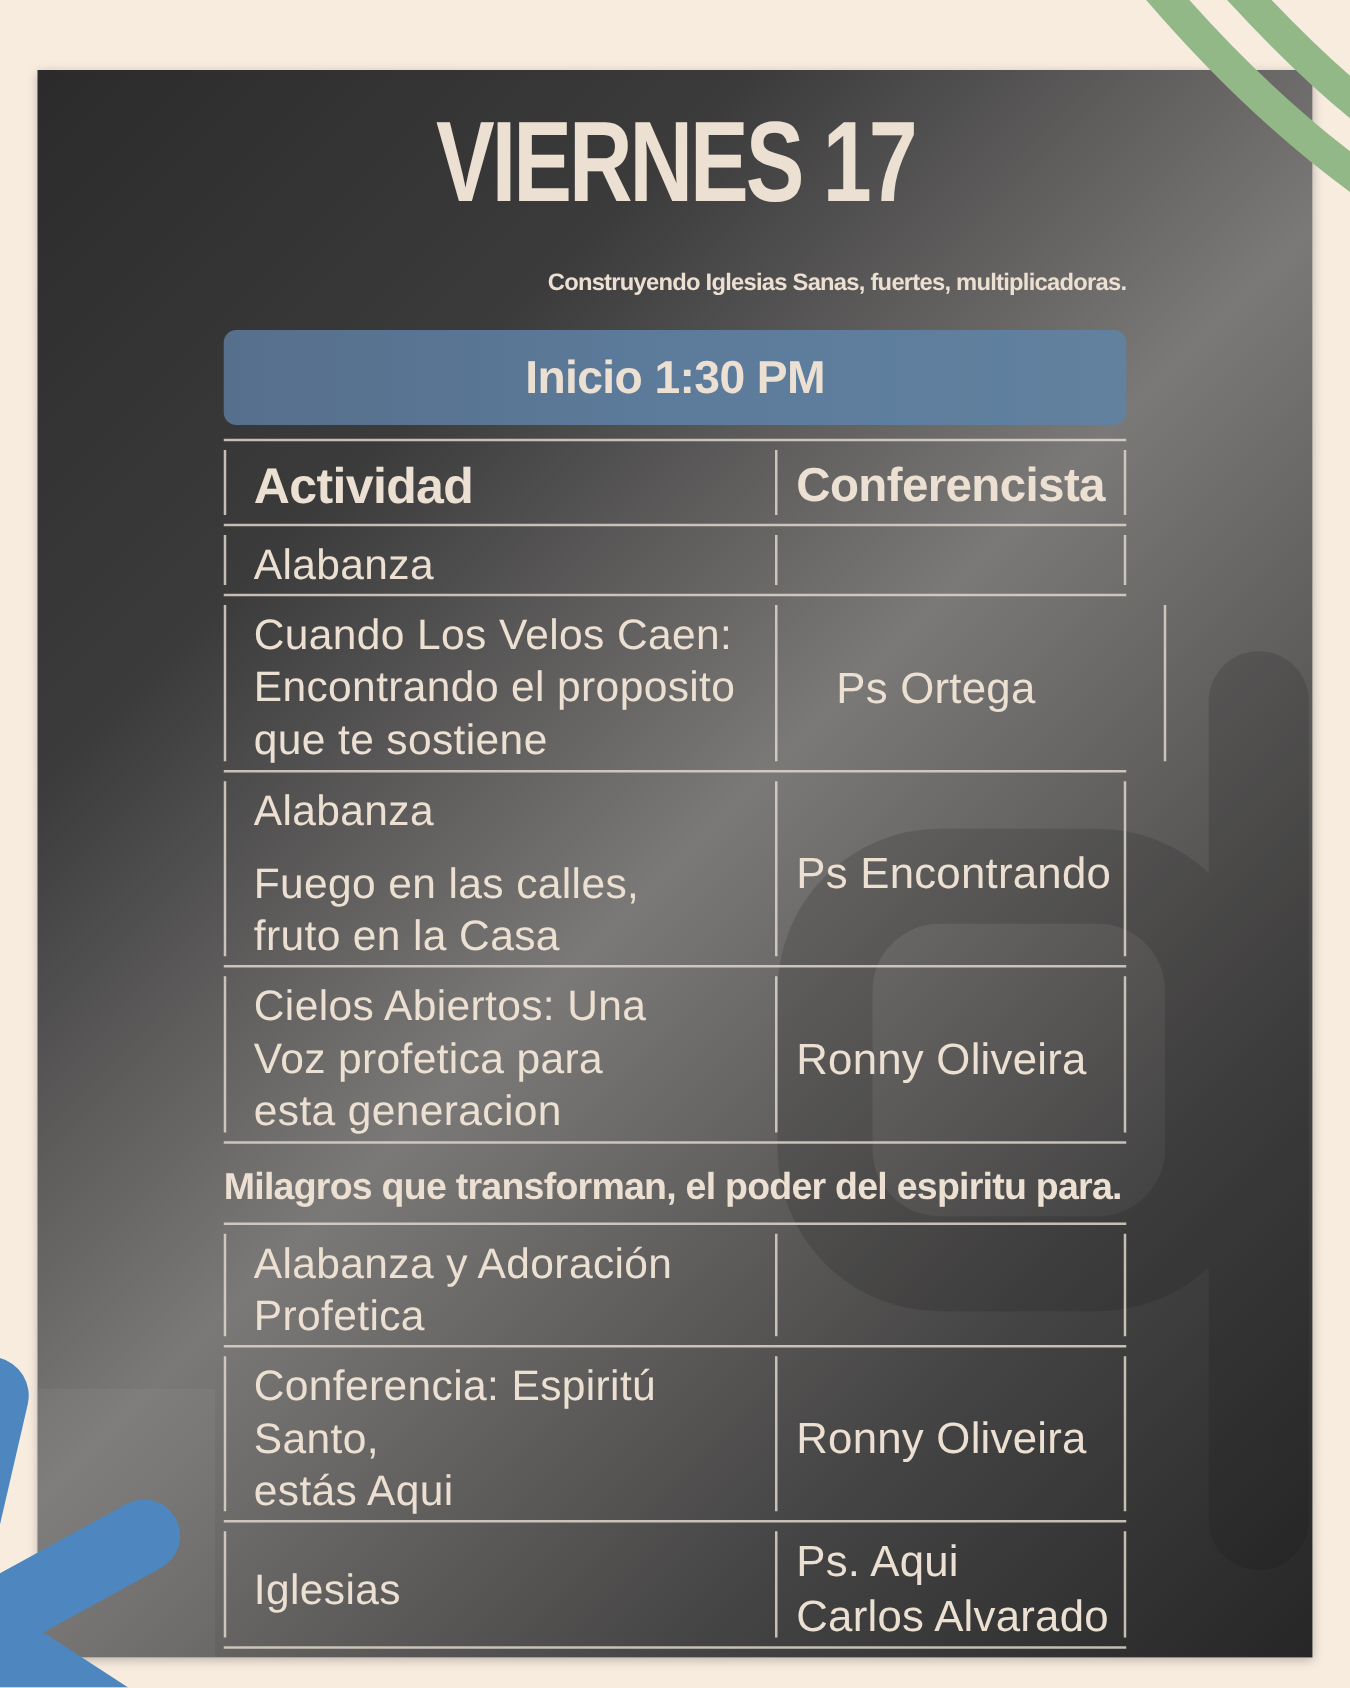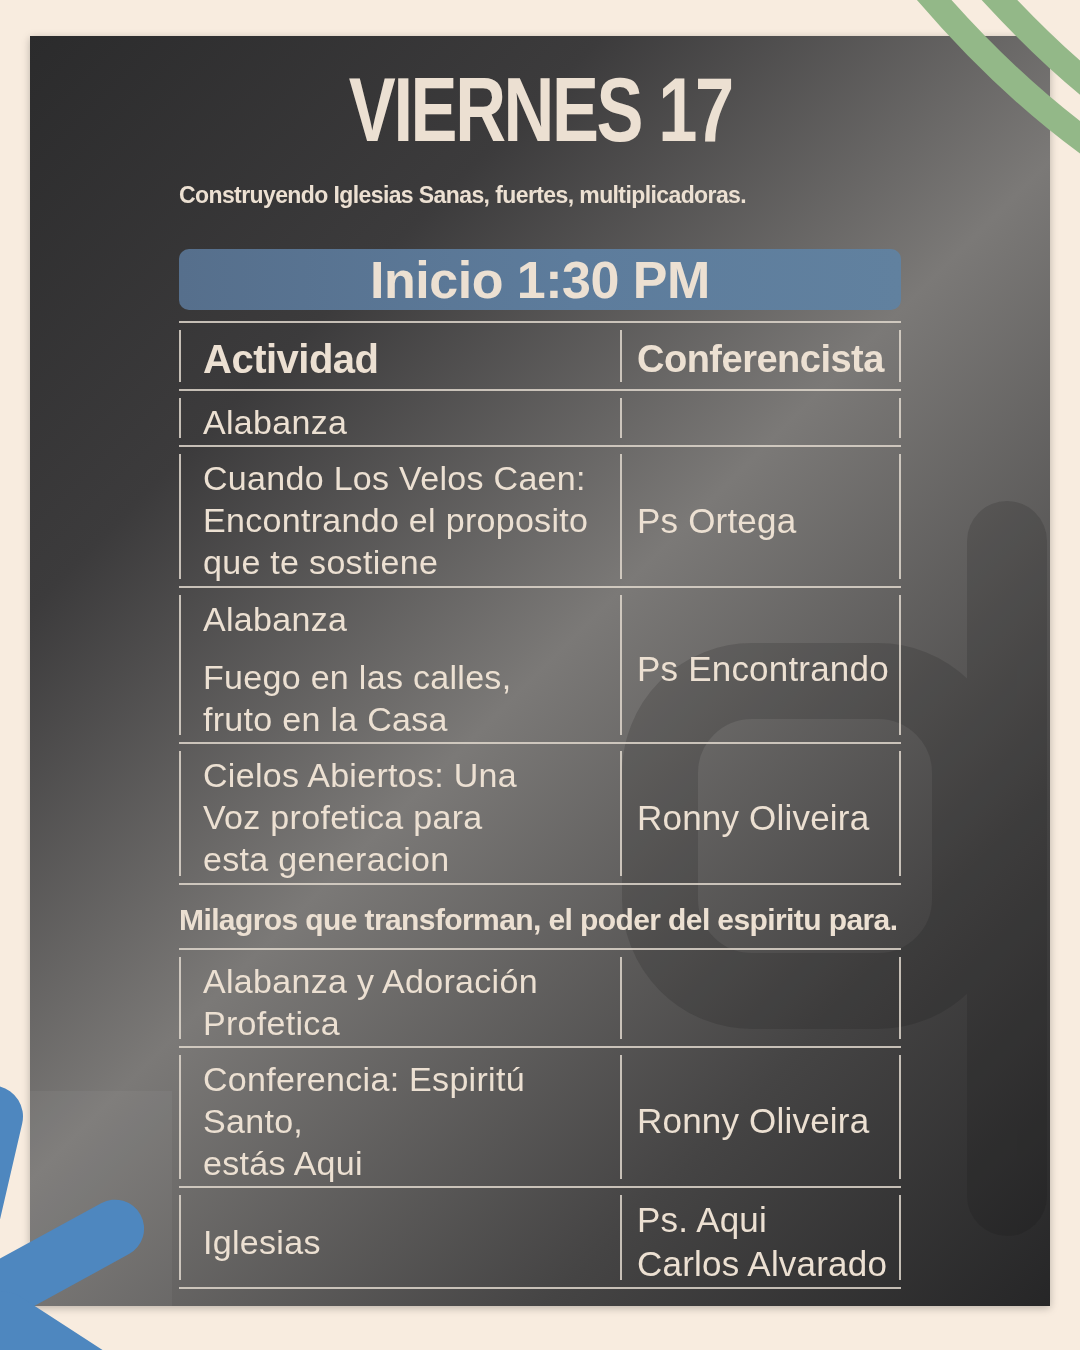--- a/index.html
+++ b/index.html
@@ -13,49 +13,49 @@
   *{margin:0;padding:0;box-sizing:border-box;}
   html,body{width:1080px;height:1350px;}
   body{
     position:relative;
     overflow:hidden;
     background:var(--background);
     font-family:"Liberation Sans", sans-serif;
   }
   .card{
     position:absolute;
-    left:30px;top:36px;width:1020px;height:1270px;
+    left:30px;top:56px;width:1020px;height:1270px;
     background:linear-gradient(135deg,#2b2b2c 0%,#3c3b3c 25%,#7b7977 50%,#454444 78%,#262627 100%);
     box-shadow:0 2px 8px rgba(0,0,0,0.25);
   }
   .wm-svg{position:absolute;left:0;top:0;width:1020px;height:1270px;z-index:0;}
   .content{
     position:relative;z-index:2;
     width:722px;margin:0 auto;
     padding-top:26px;
     color:var(--text-cream);
   }
   .title{ text-align:center; height:118px; }
   .title-inner{
     display:inline-block;
     font-size:88px;font-weight:700;letter-spacing:-3px;line-height:1.05;
     transform:scaleX(0.8) scaleY(1.04);transform-origin:center top;
     white-space:nowrap;
   }
   .subtitle{
-    text-align:left;
-    font-size:23px;font-weight:700;letter-spacing:-0.6px;
-    margin-top:2px;
+    text-align:right;
+    font-size:19px;font-weight:700;letter-spacing:-0.6px;
+    margin-top:16px;
   }
   .banner{
-    margin:40px auto 0;
-    width:722px;height:61px;border-radius:10px;
+    margin:26px auto 0;
+    width:722px;height:76px;border-radius:10px;
     background:linear-gradient(90deg,#566f8c 0%,#5d7c9c 55%,#61819f 100%);
     display:flex;align-items:center;justify-content:center;
-    font-size:52px;font-weight:700;letter-spacing:-0.5px;
+    font-size:37px;font-weight:700;letter-spacing:-0.5px;
   }
   .sch{ margin-top:11px; border-top:2px solid var(--line); }
   .t-row{
     display:grid;grid-template-columns:442px 280px;
     border-bottom:2px solid var(--line);
   }
   .cell{
     position:relative;
     display:flex;flex-direction:column;justify-content:center;
     padding:10px 12px 2px 24px;
@@ -69,21 +69,21 @@
   .cell--s::before{display:none;}
   .cell--a::after{right:-1px;}
   .cell--s::after{right:0;}
   .cell--s{font-size:35px;padding-left:16px;letter-spacing:0.2px;}
   .t-row.hdr .cell{font-weight:700;font-size:40px;letter-spacing:-0.5px;}
   .t-row.hdr .cell--s{font-size:38px;}
   .txt{white-space:pre-line;}
   .txt2{margin-top:16px;}
   #table-0 .t-row:nth-child(1){min-height:68px;}
   #table-0 .t-row:nth-child(2){min-height:51px;}
-  #table-0 .t-row:nth-child(3){min-height:127px;}
+  #table-0 .t-row:nth-child(3){min-height:127px;gap:32px;}
   #table-0 .t-row:nth-child(4){min-height:141px;}
   #table-0 .t-row:nth-child(5){min-height:140px;}
   #table-1 .t-row:nth-child(1){min-height:83px;}
   #table-1 .t-row:nth-child(2){min-height:88px;}
   #table-1 .t-row:nth-child(3){min-height:93px;}
   #table-1 .t-row:nth-child(4){min-height:100px;}
   .section-title{
     margin:18px 0 10px;
     font-size:30px;font-weight:700;letter-spacing:-0.6px;
   }

